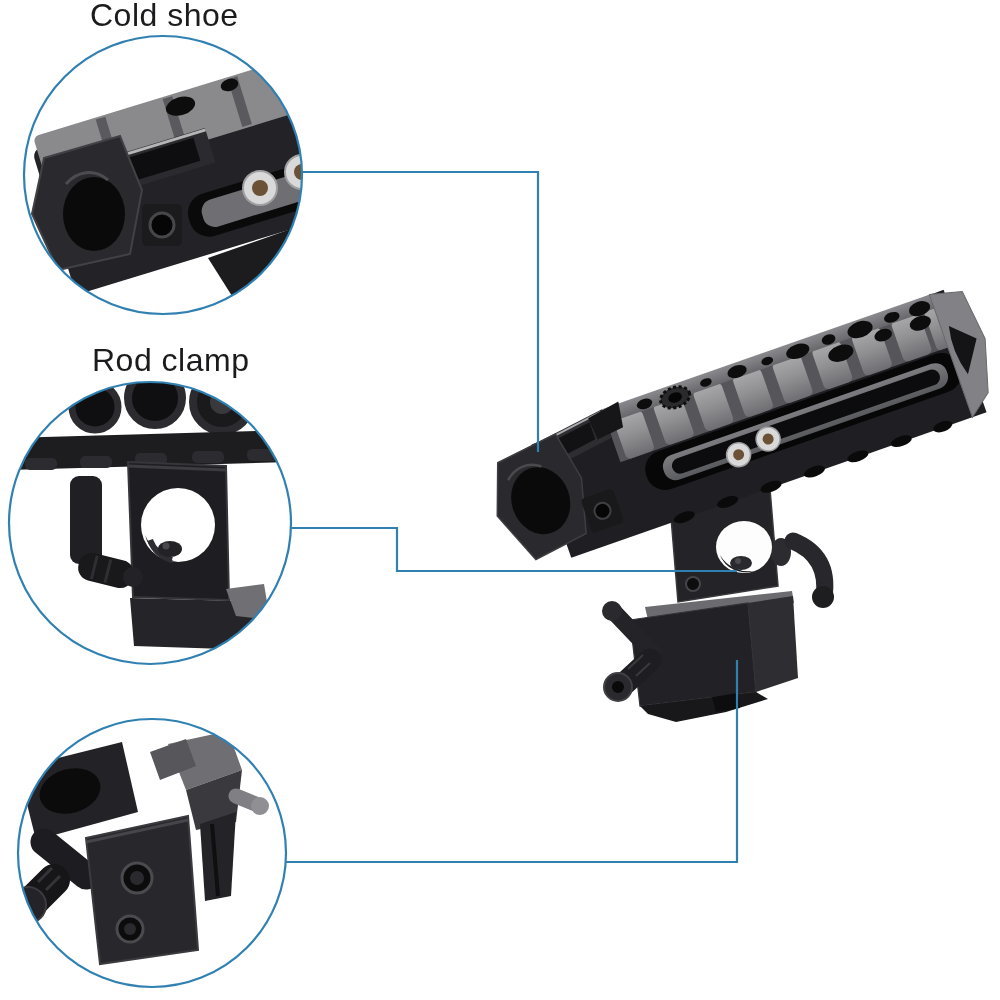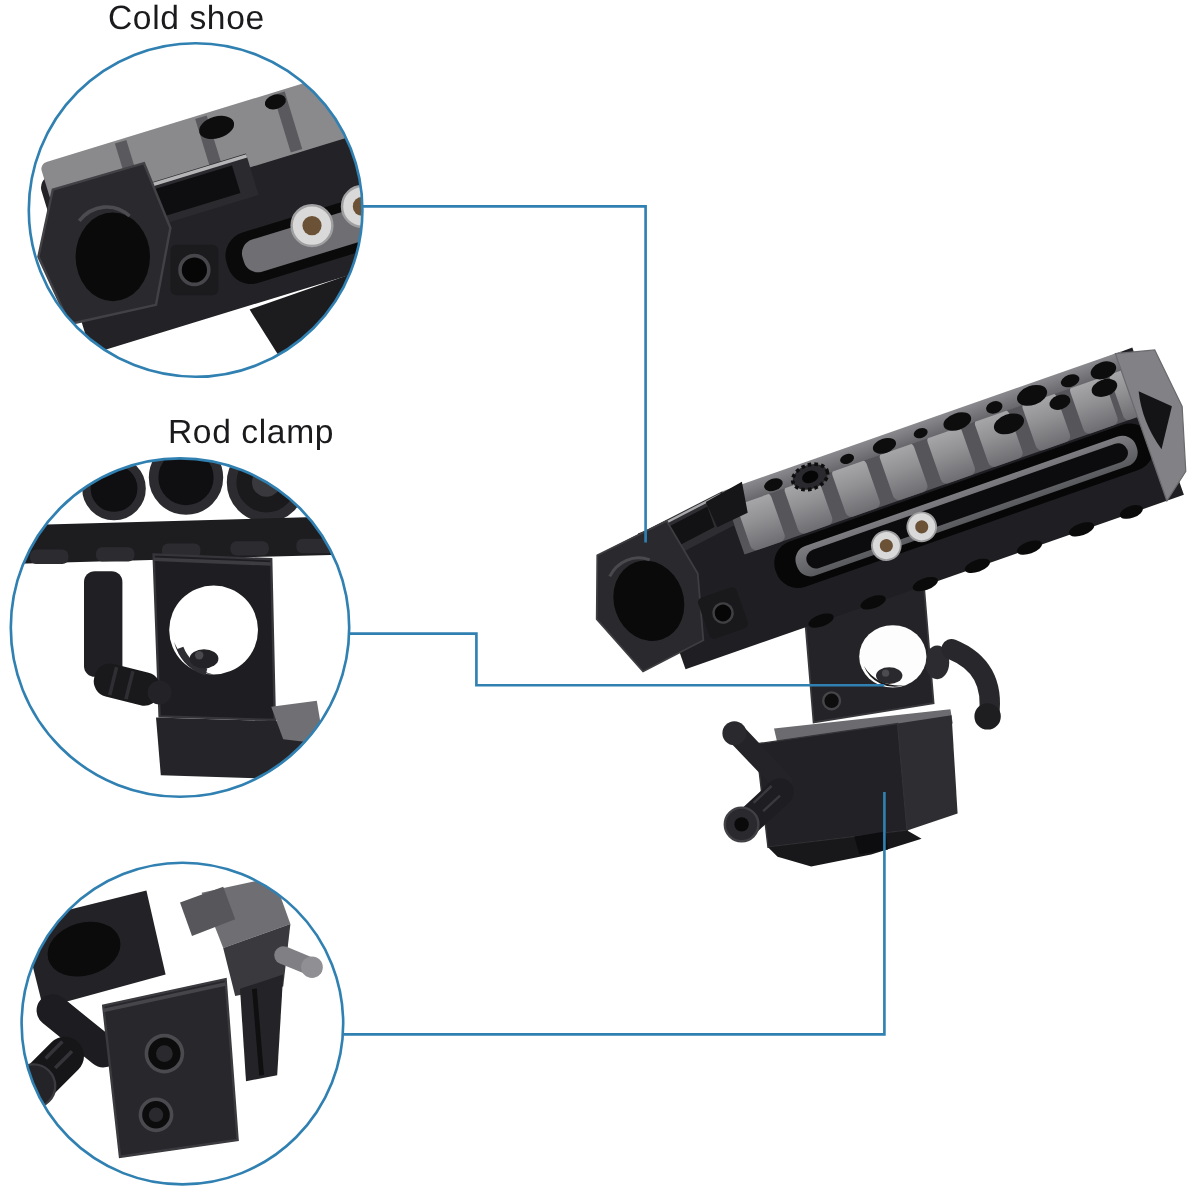--- a/index.html
+++ b/index.html
@@ -8,25 +8,25 @@
     --text-color:#1b1b1d;
   }
   html,body{margin:0;padding:0;}
   body{background:#e9e9e9;font-family:"Liberation Sans",sans-serif;}
   .canvas{
     position:relative;width:1000px;height:1000px;background:var(--background);
     overflow:hidden;margin:0 auto;
   }
   .product-svg{position:absolute;left:0;top:0;width:1000px;height:1000px;}
   .callout-label{
-    position:absolute;color:var(--text-color);font-size:28px;line-height:30px;
+    position:absolute;color:var(--text-color);font-size:32px;line-height:30px;
     letter-spacing:0.5px;white-space:nowrap;
   }
   .label-cold{left:90px;top:0px;}
-  .label-rod{left:92px;top:345px;margin-left:48px;}
+  .label-rod{left:92px;top:345px;}
   .label-nato{left:95px;top:682px;}
   .accent-stroke{stroke:var(--accent);fill:none;}
 </style>
 </head>
 <body>
 
 <div class="canvas">
 
   <svg class="product-svg" viewBox="0 0 1000 1000">
     <defs>

